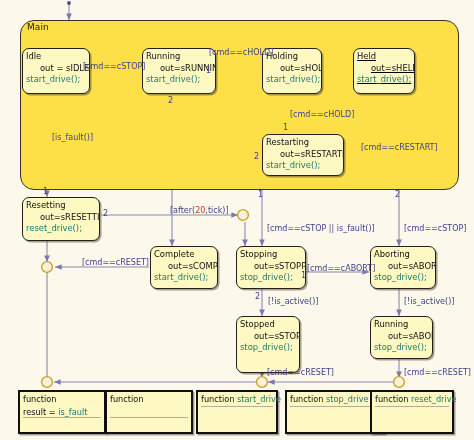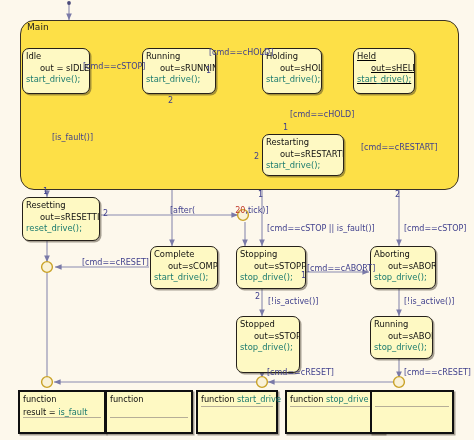--- a/index.html
+++ b/index.html
@@ -42,21 +42,21 @@
   .state .ot{display:block;font-size:8.4px;line-height:11.5px;color:#101010;white-space:nowrap;margin-left:14px;}
   .state .ac{display:block;font-size:8.4px;line-height:11.5px;color:#1a7a6e;white-space:nowrap;}
 
   
   .tlabel{
     position:absolute;
     font-size:8px;line-height:9px;
     color:#3f3f8c;
     white-space:nowrap;
   }
-  .tlabel .tick{color:#c0392b;margin-left:40px;}
+  .tlabel .tick{color:#c0392b;}
   .tnum{
     position:absolute;
     font-size:8px;line-height:9px;
     color:#3f3f8c;
   }
 
   
   .fnbox{
     position:absolute;
     background:#fef9c3;
@@ -270,16 +270,19 @@
   </div>
 
   <div class="fnbox" style="left:285px;top:390px;width:100px;height:44px;">
     <div class="fnhdr">
       <span>function</span>&nbsp;<span class="gn">stop_drive</span>
     </div>
     <div class="fnrule" style="top:14px;"></div>
   </div>
 
   <div class="fnbox" style="left:370px;top:390px;width:84px;height:44px;">
+    <div class="fnhdr">
+      <span>function</span>&nbsp;<span class="gn">reset_drive</span>
+    </div>
     <div class="fnrule" style="top:14px;"></div>
   </div>
 
 </div>
 
 </body></html>

